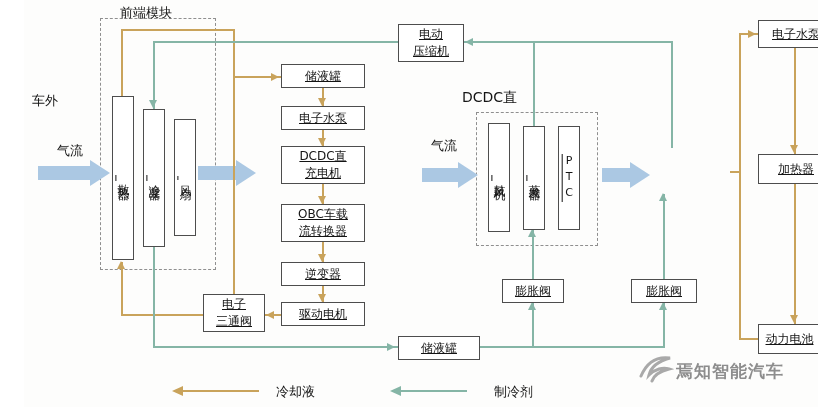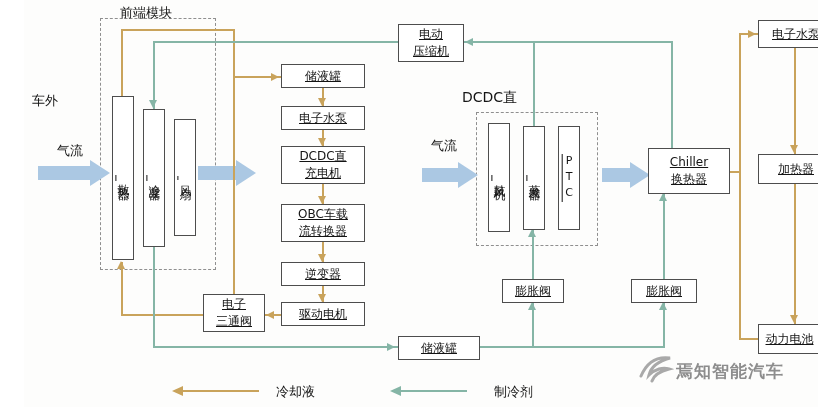--- a/index.html
+++ b/index.html
@@ -112,22 +112,20 @@
 充电机</div>
   <div class="box" style="left:257px;top:204px;width:84px;height:38px">OBC车载
 流转换器</div>
   <div class="box" style="left:257px;top:262px;width:84px;height:24px">逆变器</div>
   <div class="box" style="left:257px;top:302px;width:84px;height:24px">驱动电机</div>
   <div class="box" style="left:374px;top:24px;width:66px;height:38px">电动
 压缩机</div>
   <div class="box vbox" style="left:464px;top:123px;width:22px;height:109px">鼓风机</div>
   <div class="box vbox" style="left:499px;top:126px;width:22px;height:104px">蒸发器</div>
   <div class="box vbox" style="left:534px;top:126px;width:22px;height:104px;font-size:11px;letter-spacing:3px">PTC</div>
-  <div class="box" style="left:624px;top:148px;width:82px;height:46px">Chiller
-换热器</div>
   <div class="box" style="left:734px;top:20px;width:76px;height:28px">电子水泵</div>
   <div class="box" style="left:734px;top:154px;width:76px;height:30px">加热器</div>
   <div class="box" style="left:734px;top:324px;width:63px;height:30px">动力电池</div>
   <div class="box" style="left:179px;top:294px;width:62px;height:38px">电子
 三通阀</div>
   <div class="box" style="left:374px;top:336px;width:82px;height:24px">储液罐</div>
   <div class="box" style="left:478px;top:279px;width:62px;height:24px">膨胀阀</div>
   <div class="box" style="left:607px;top:279px;width:66px;height:24px">膨胀阀</div>
 
   <div class="tri leg-arr-c" style="left:148px;top:386px"></div>

